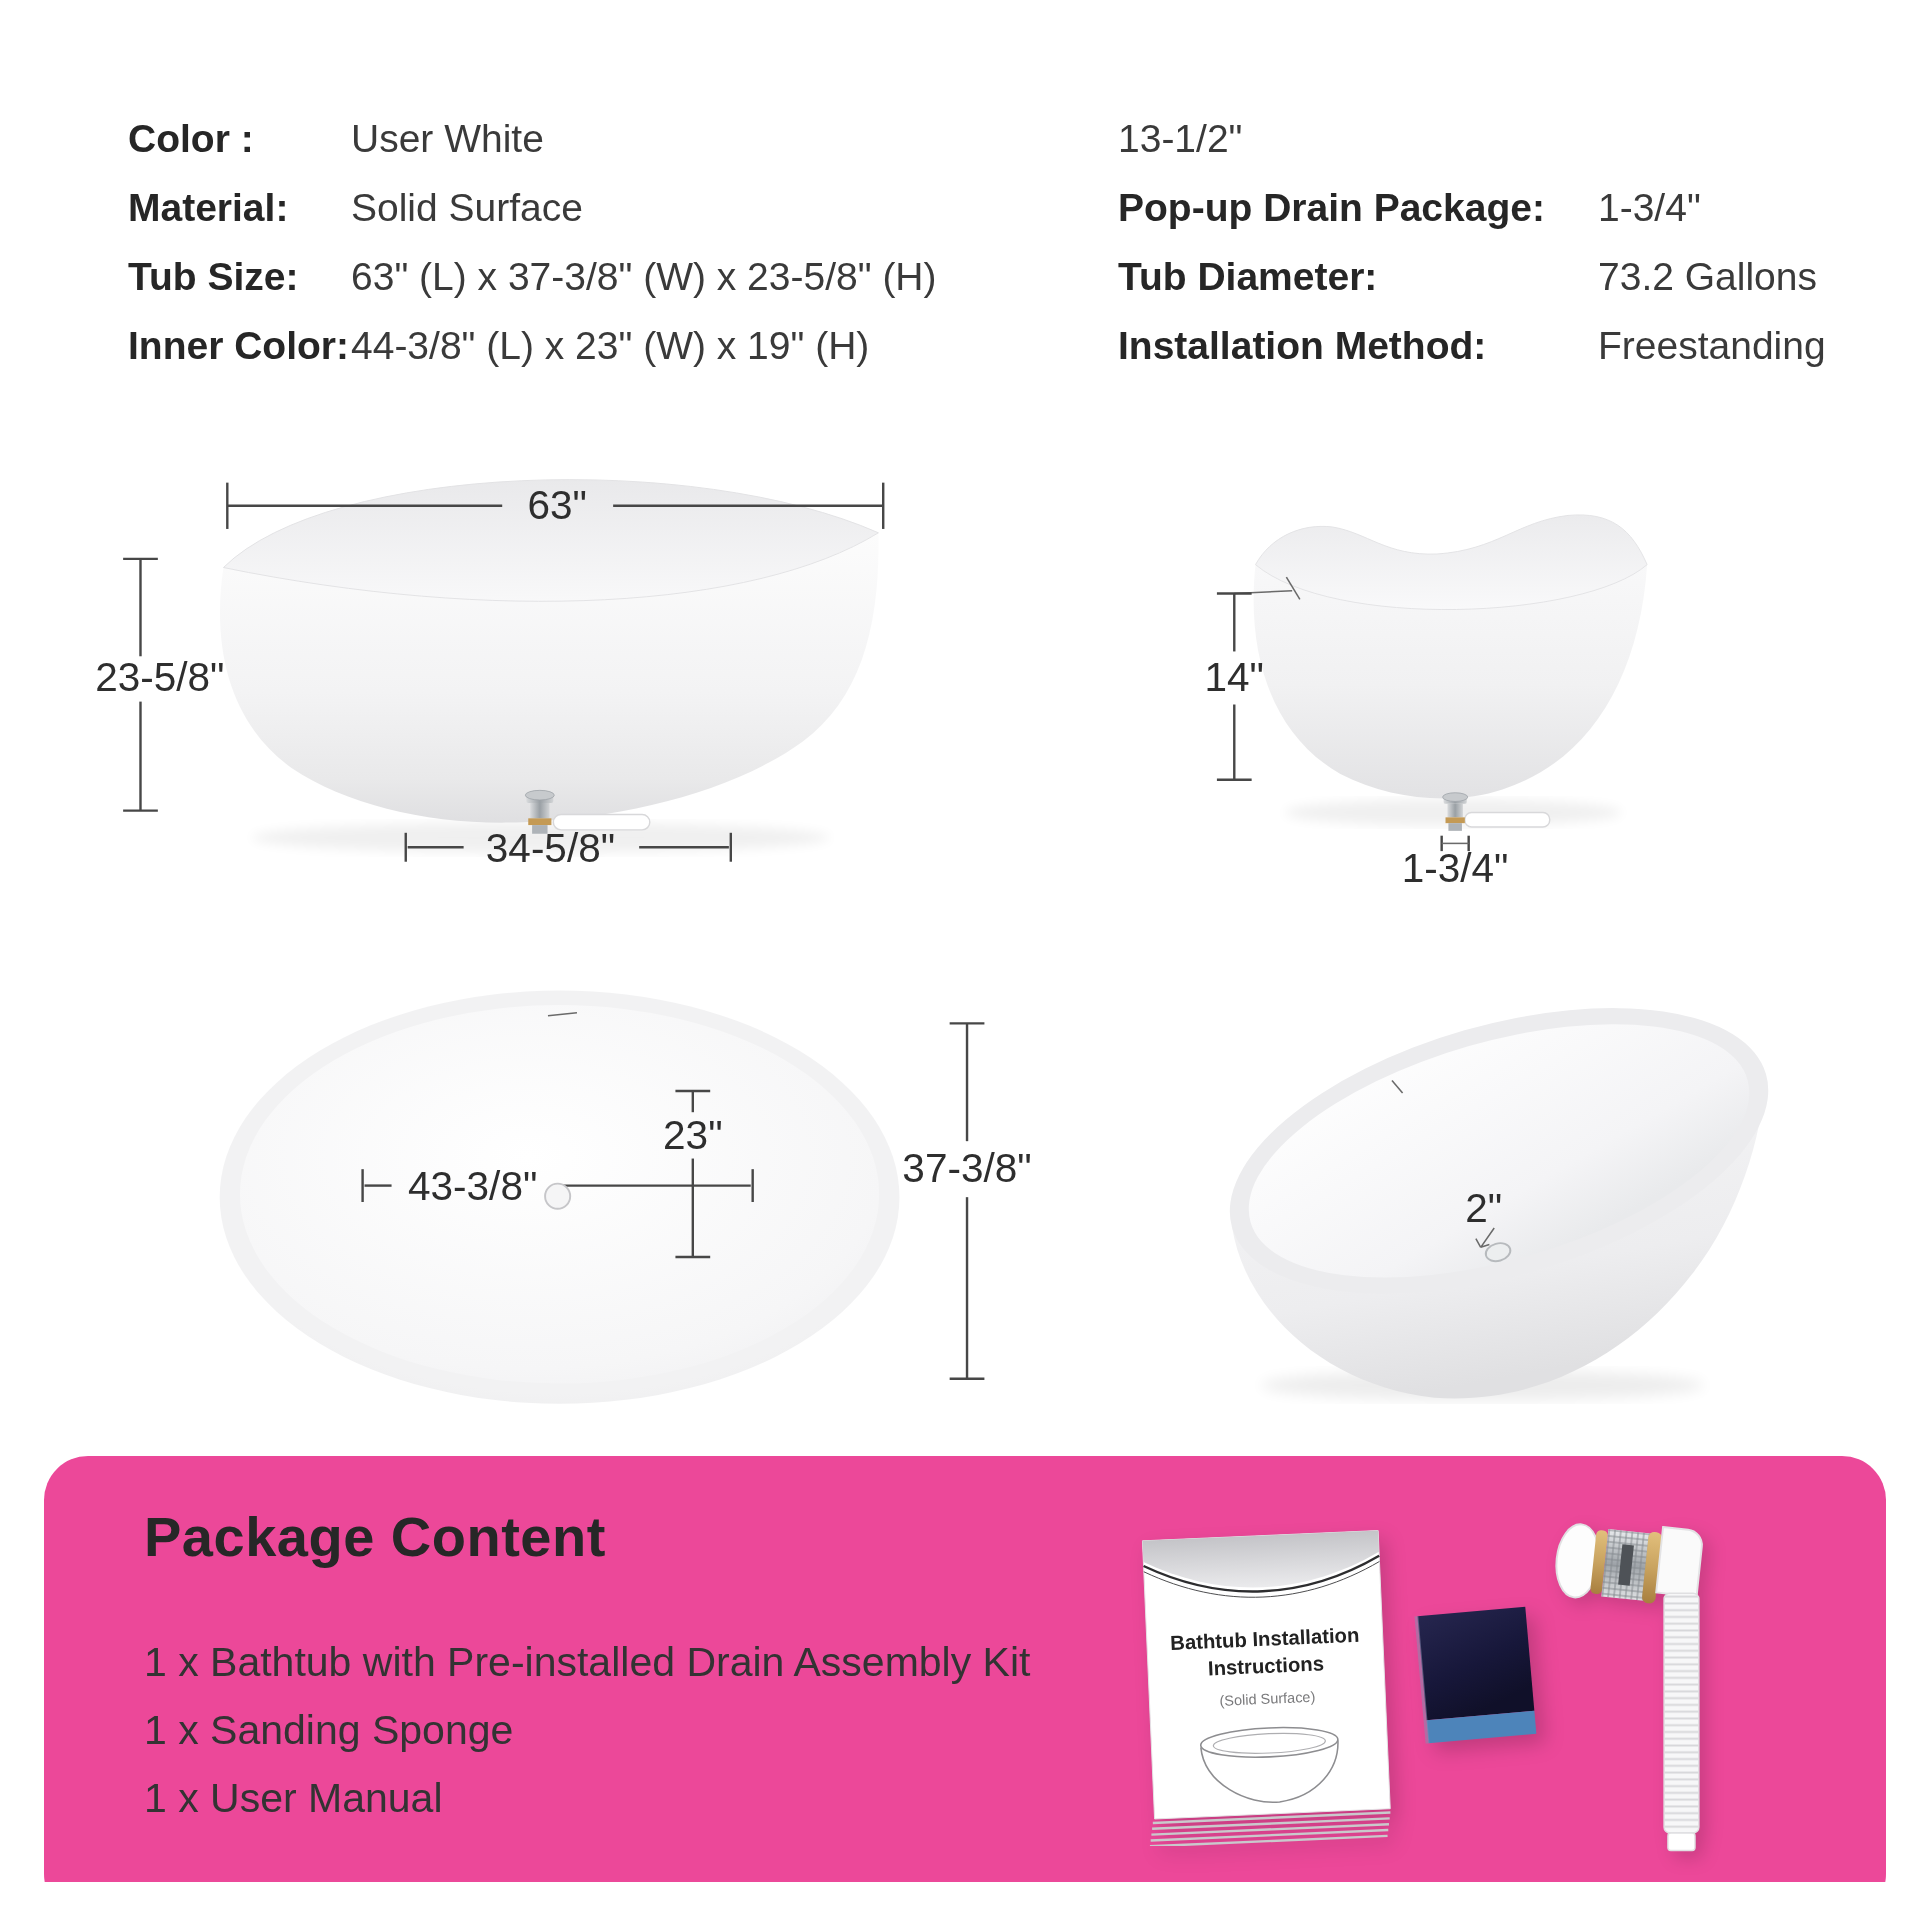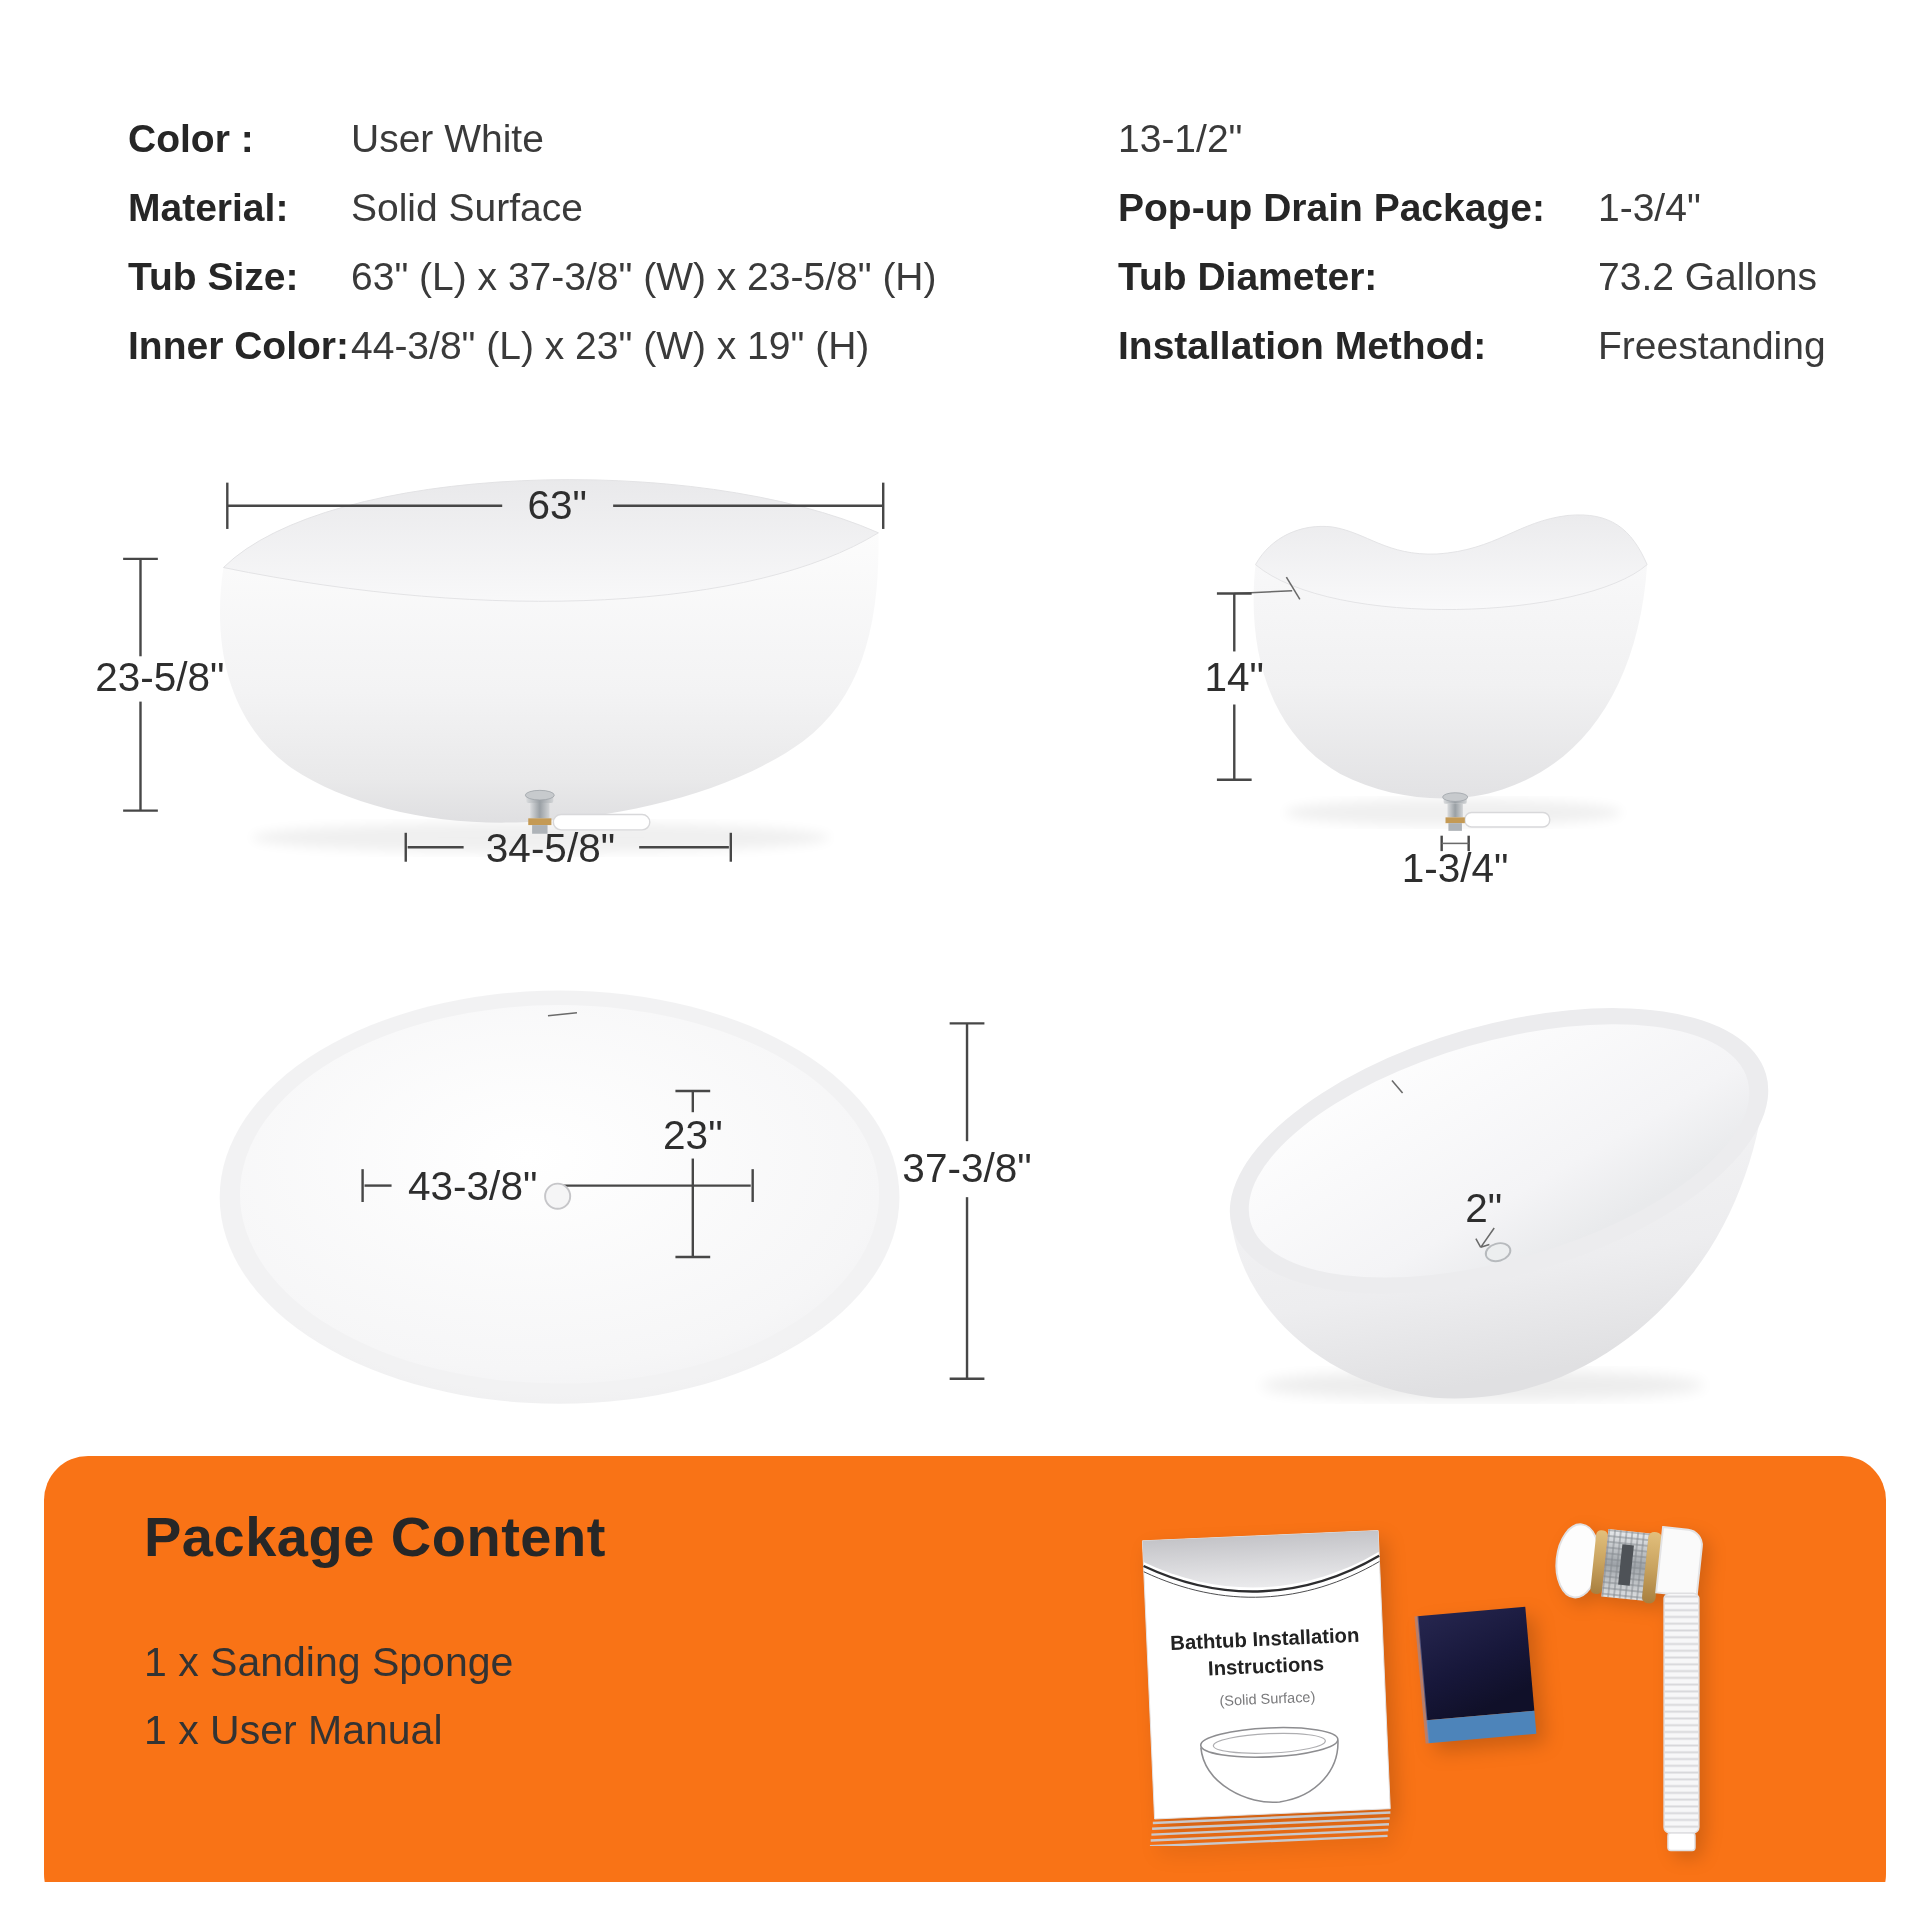--- a/index.html
+++ b/index.html
@@ -17,21 +17,21 @@
   .spec-col.right .lbl { width:480px; }
   .spec-row .val { font-weight:400; color:#3a3a3a; white-space:nowrap; }
   
   .diagram { position:absolute; }
   .dim-text { font:400 42px "Liberation Sans", sans-serif; fill:#2e2e2e; }
   .dim-line { stroke:#474747; stroke-width:2.5; fill:none; }
   .fine-line { stroke:#6a6a6a; stroke-width:1.6; fill:none; }
   
   .package-panel {
     position:absolute; left:44px; top:1456px; width:1842px; height:462px;
-    background:#f97316; border-radius:44px;
+    background:#ec4899; border-radius:44px;
   }
   .package-title {
     position:absolute; left:100px; top:48px;
     font-size:56px; font-weight:700; color:#272727; letter-spacing:0.5px;
   }
   .package-items { position:absolute; left:100px; top:172px; }
   .package-item { font-size:41px; color:#333333; line-height:68px; white-space:nowrap; }
   .pk-graphic { position:absolute; }
   .booklet-svg  { left:1097px; top:71px;  filter:drop-shadow(7.7px 9.7px 9.7px rgba(0,0,0,0.16)); }
   .sponge-svg   { left:1352px; top:145px; filter:drop-shadow(9.7px 9.7px 9.7px rgba(0,0,0,0.18)); }
@@ -274,20 +274,21 @@
       <text x="281" y="246" text-anchor="middle" class="dim-text">2"</text>
       <ellipse cx="296" cy="277" rx="13" ry="9" transform="rotate(-16 296 277)" fill="#eceeef" stroke="#b7babd" stroke-width="2"></ellipse>
       <path d="M 292,252 L 278,272 M 278,272 L 273,263 M 278,272 L 287,269" class="fine-line"></path>
     </g>
   </svg>
 
   <div class="package-panel">
     <div class="package-title">Package Content</div>
 
     <div class="package-items">
+      <div class="package-item">1 x Bathtub with Pre-installed Drain Assembly Kit</div>
       <div class="package-item">1 x Sanding Sponge</div>
       <div class="package-item">1 x User Manual</div>
     </div>
 
     <svg class="pk-graphic booklet-svg" width="290" height="319" viewBox="0 0 300 330">
       <defs>
         <linearGradient id="bkHead" x1="0" y1="0" x2="0" y2="1">
           <stop offset="0" stop-color="#c4c4c8"></stop>
             <stop offset="1" stop-color="#ebebed"></stop>
         </linearGradient>

